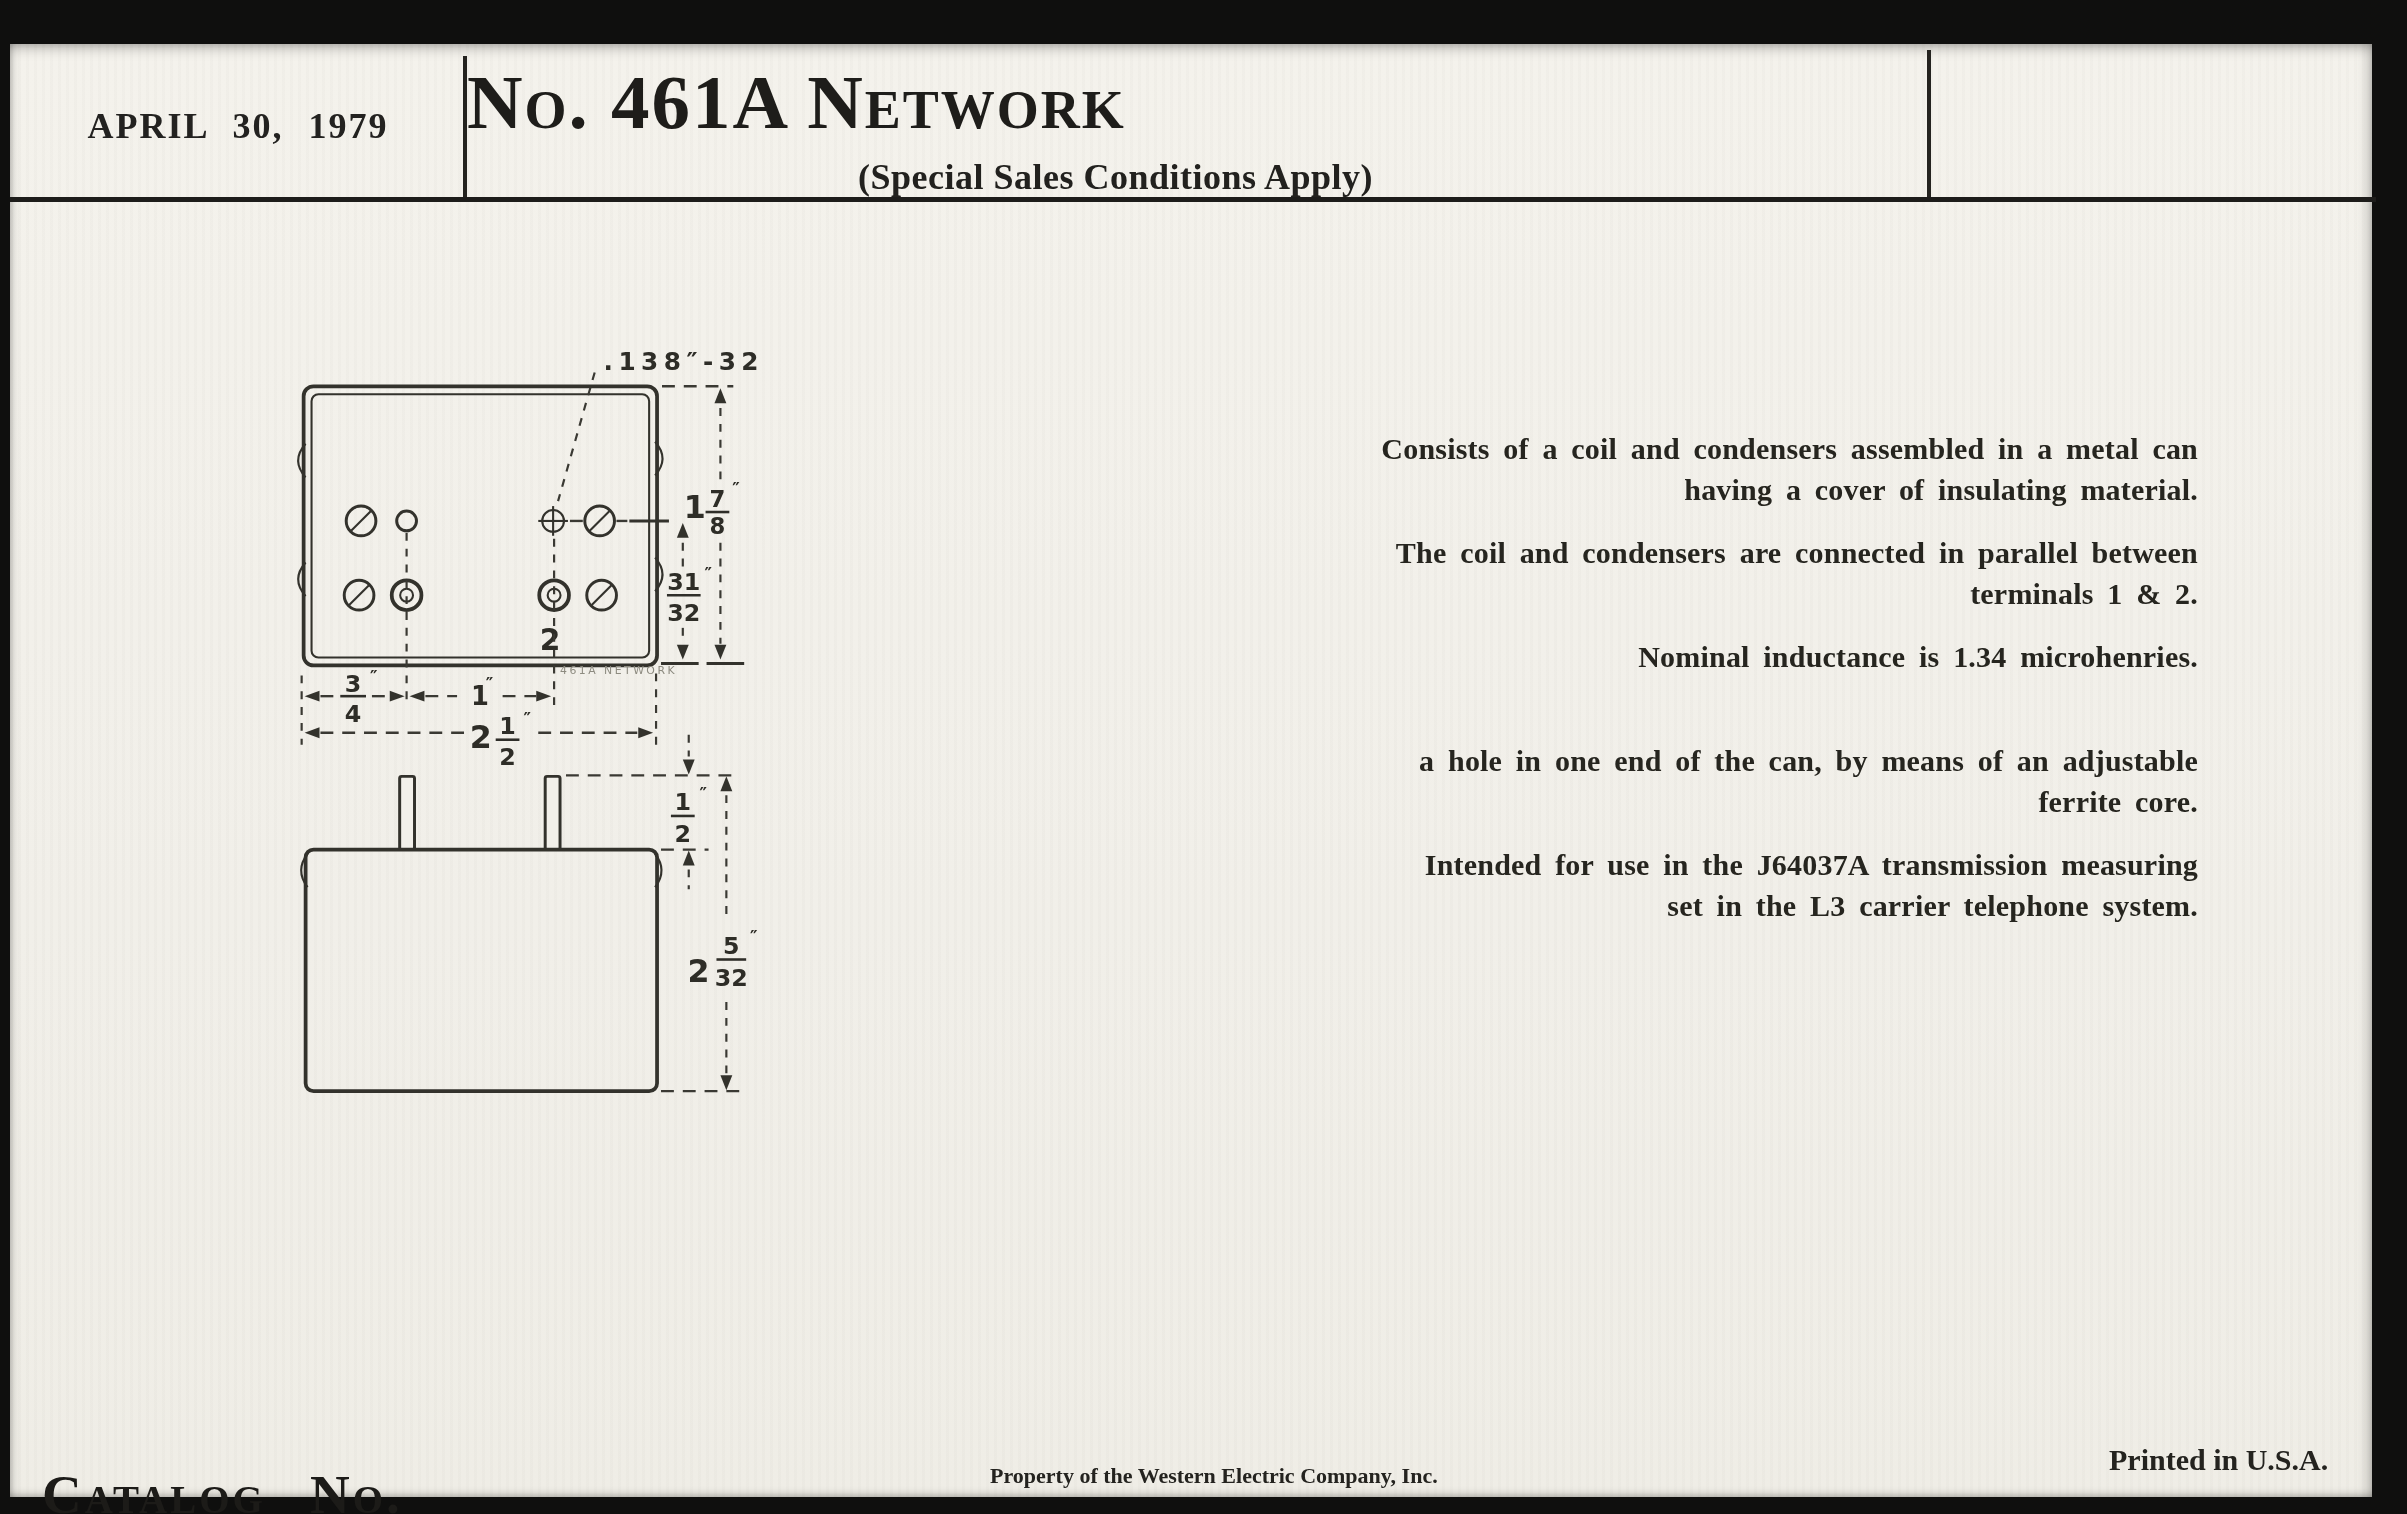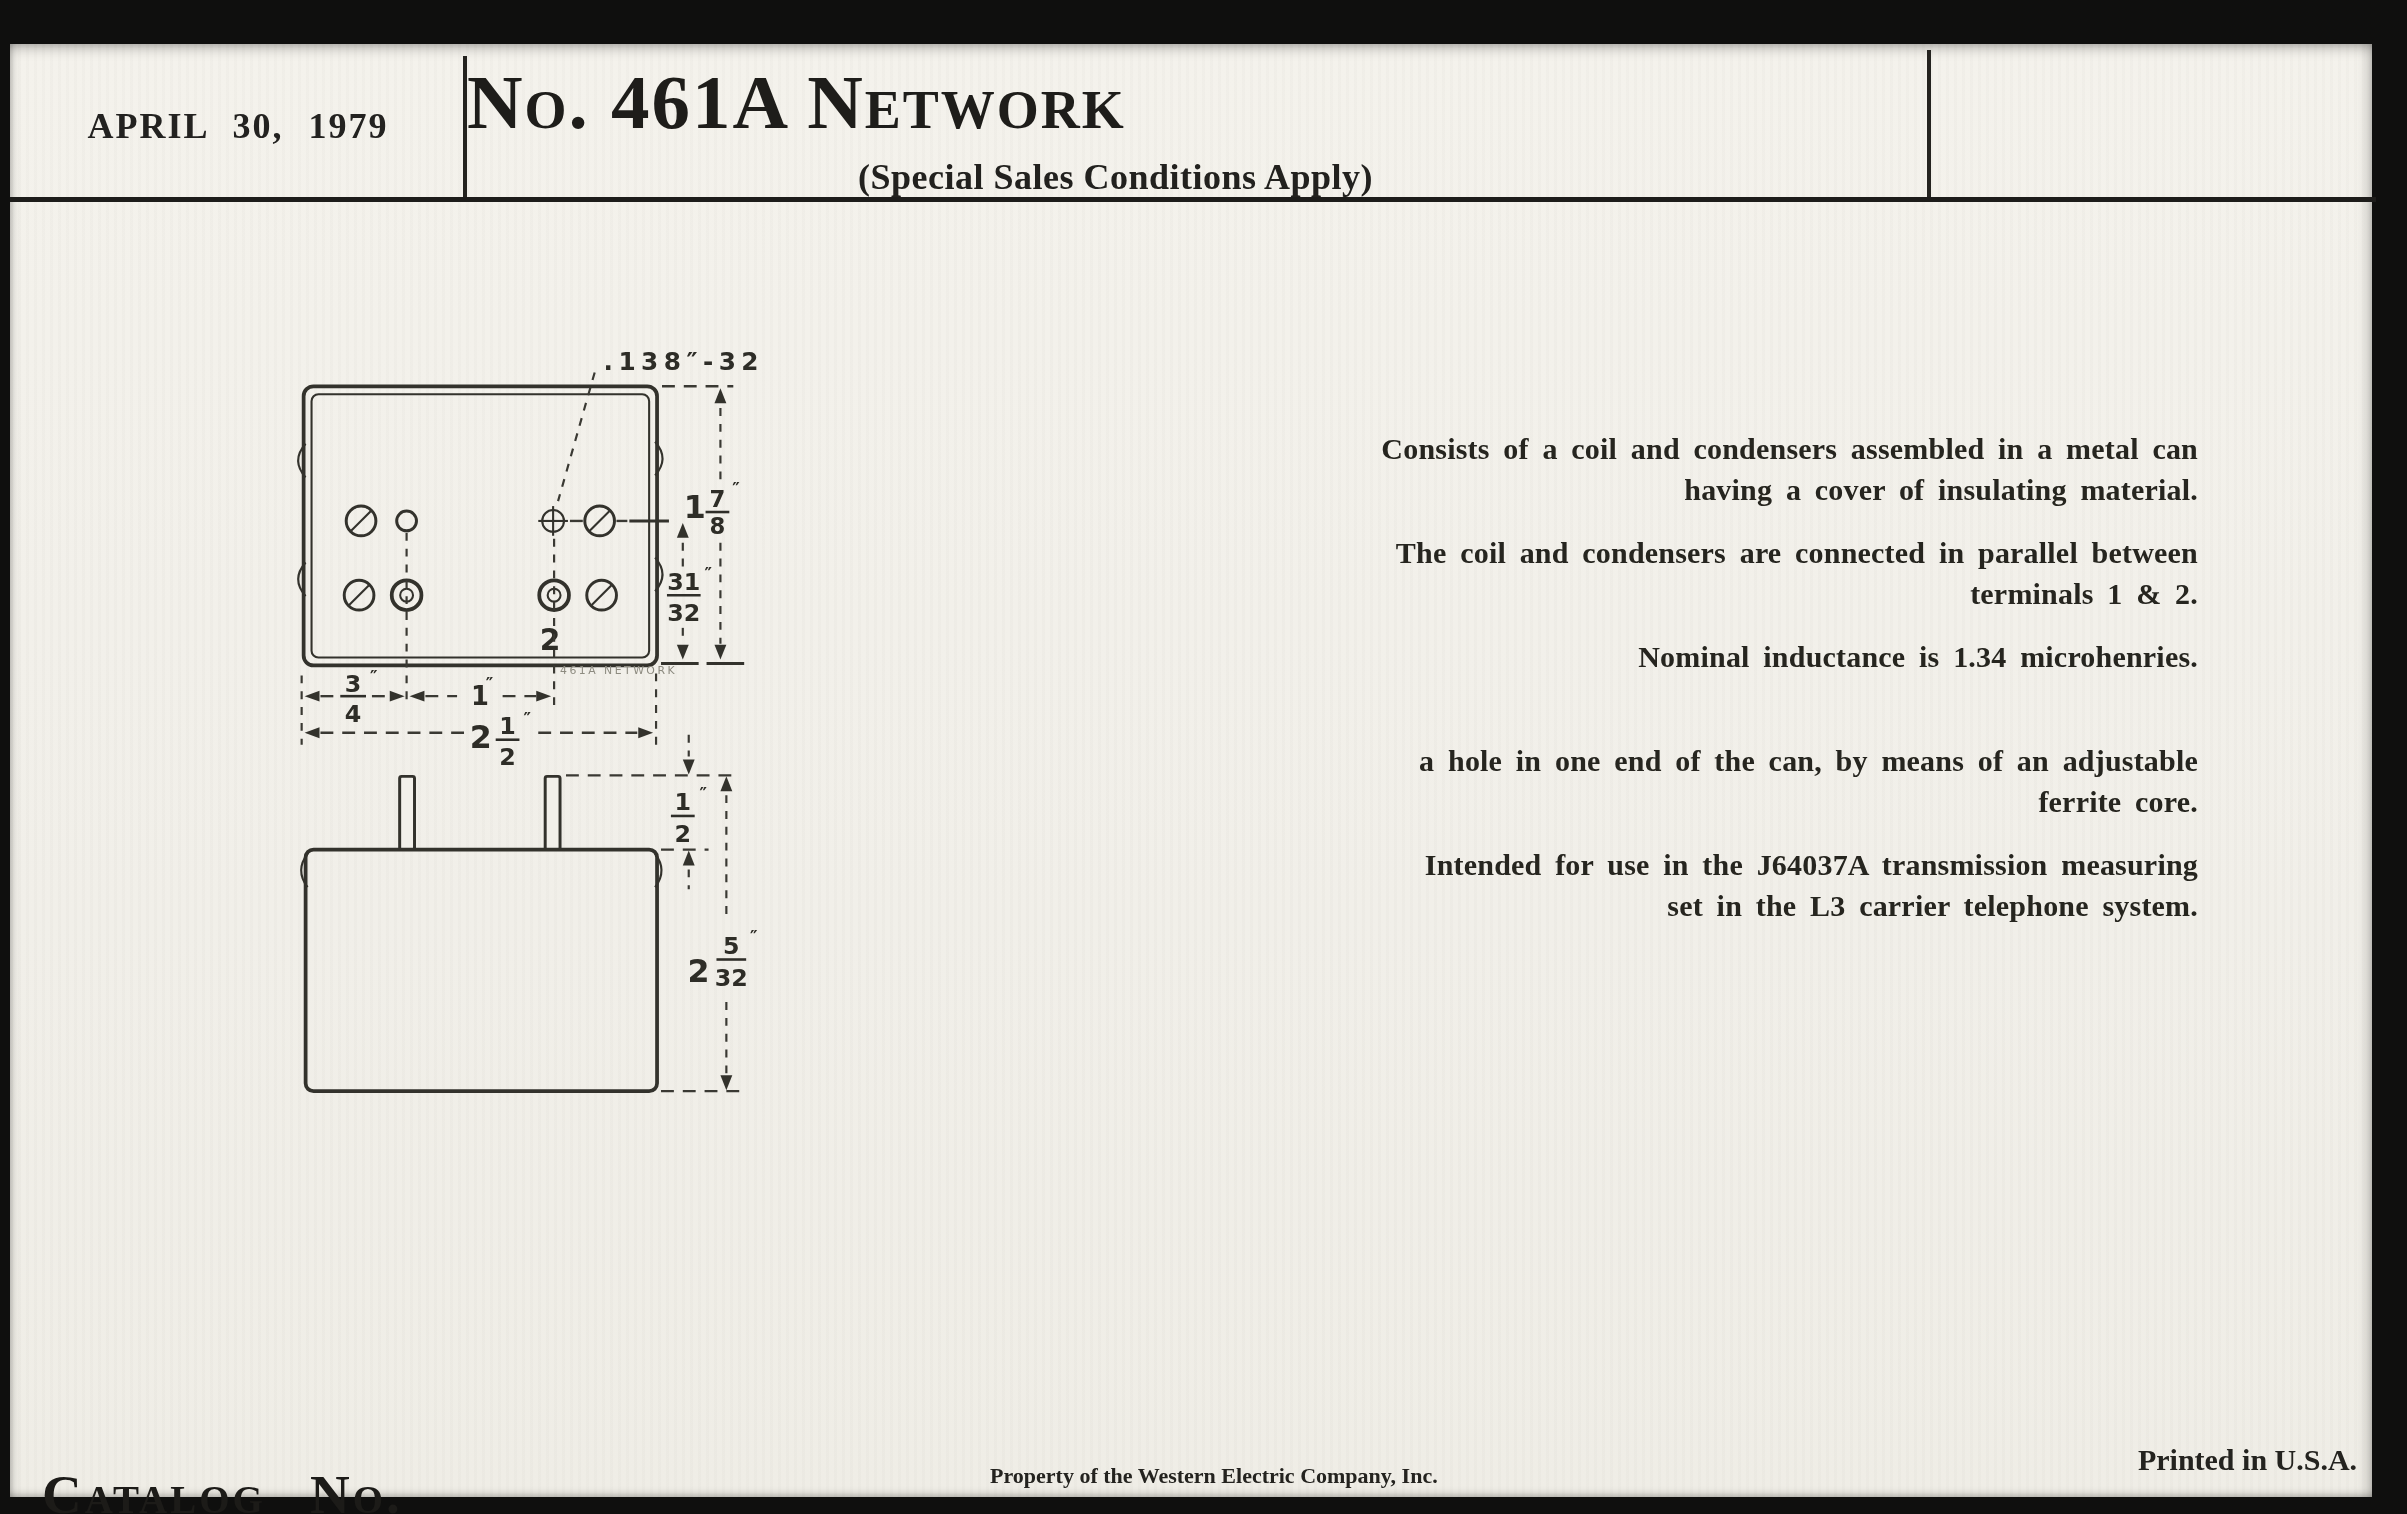--- a/index.html
+++ b/index.html
@@ -28,21 +28,21 @@
   
   .desc{position:absolute;left:1139px;top:428px;width:1059px;
         font-size:30px;line-height:41px;font-weight:700;letter-spacing:0.2px;word-spacing:6px;color:#26251f;text-align:right;}
   .desc p{margin:0 0 22px 0;padding-left:57px;text-indent:-57px;}
   
   .catalog{position:absolute;left:42px;top:1463px;font-variant:small-caps;font-weight:700;
            font-size:55px;letter-spacing:3px;color:#1c1b18;white-space:nowrap;}
   .catalog .w1{margin-right:44px;}
   .property{position:absolute;left:990px;top:1463px;width:792px;text-align:left;
             font-size:22px;font-weight:700;color:#24231f;}
-  .printed{position:absolute;left:2109px;top:1443px;width:277px;text-align:center;
+  .printed{position:absolute;left:2109px;top:1443px;width:277px;
            font-size:30px;font-weight:700;color:#24231f;}
   
   svg.drawing{position:absolute;left:257px;top:317px;width:515px;height:792px;}
   .ln{stroke:#33322c;stroke-width:3;fill:none;}
   .lnF{stroke:#33322c;stroke-width:3;fill:#f2f0ea;}
   .thk{stroke-width:3.8;}
   .thin{stroke-width:2.1;}
   .dsh{stroke:#3a3933;stroke-width:2.4;fill:none;stroke-dasharray:13 9;}
   .dsh2{stroke-dasharray:8 8;stroke-width:2.2;}
   .sld{stroke:#33322c;stroke-width:3;fill:none;}

